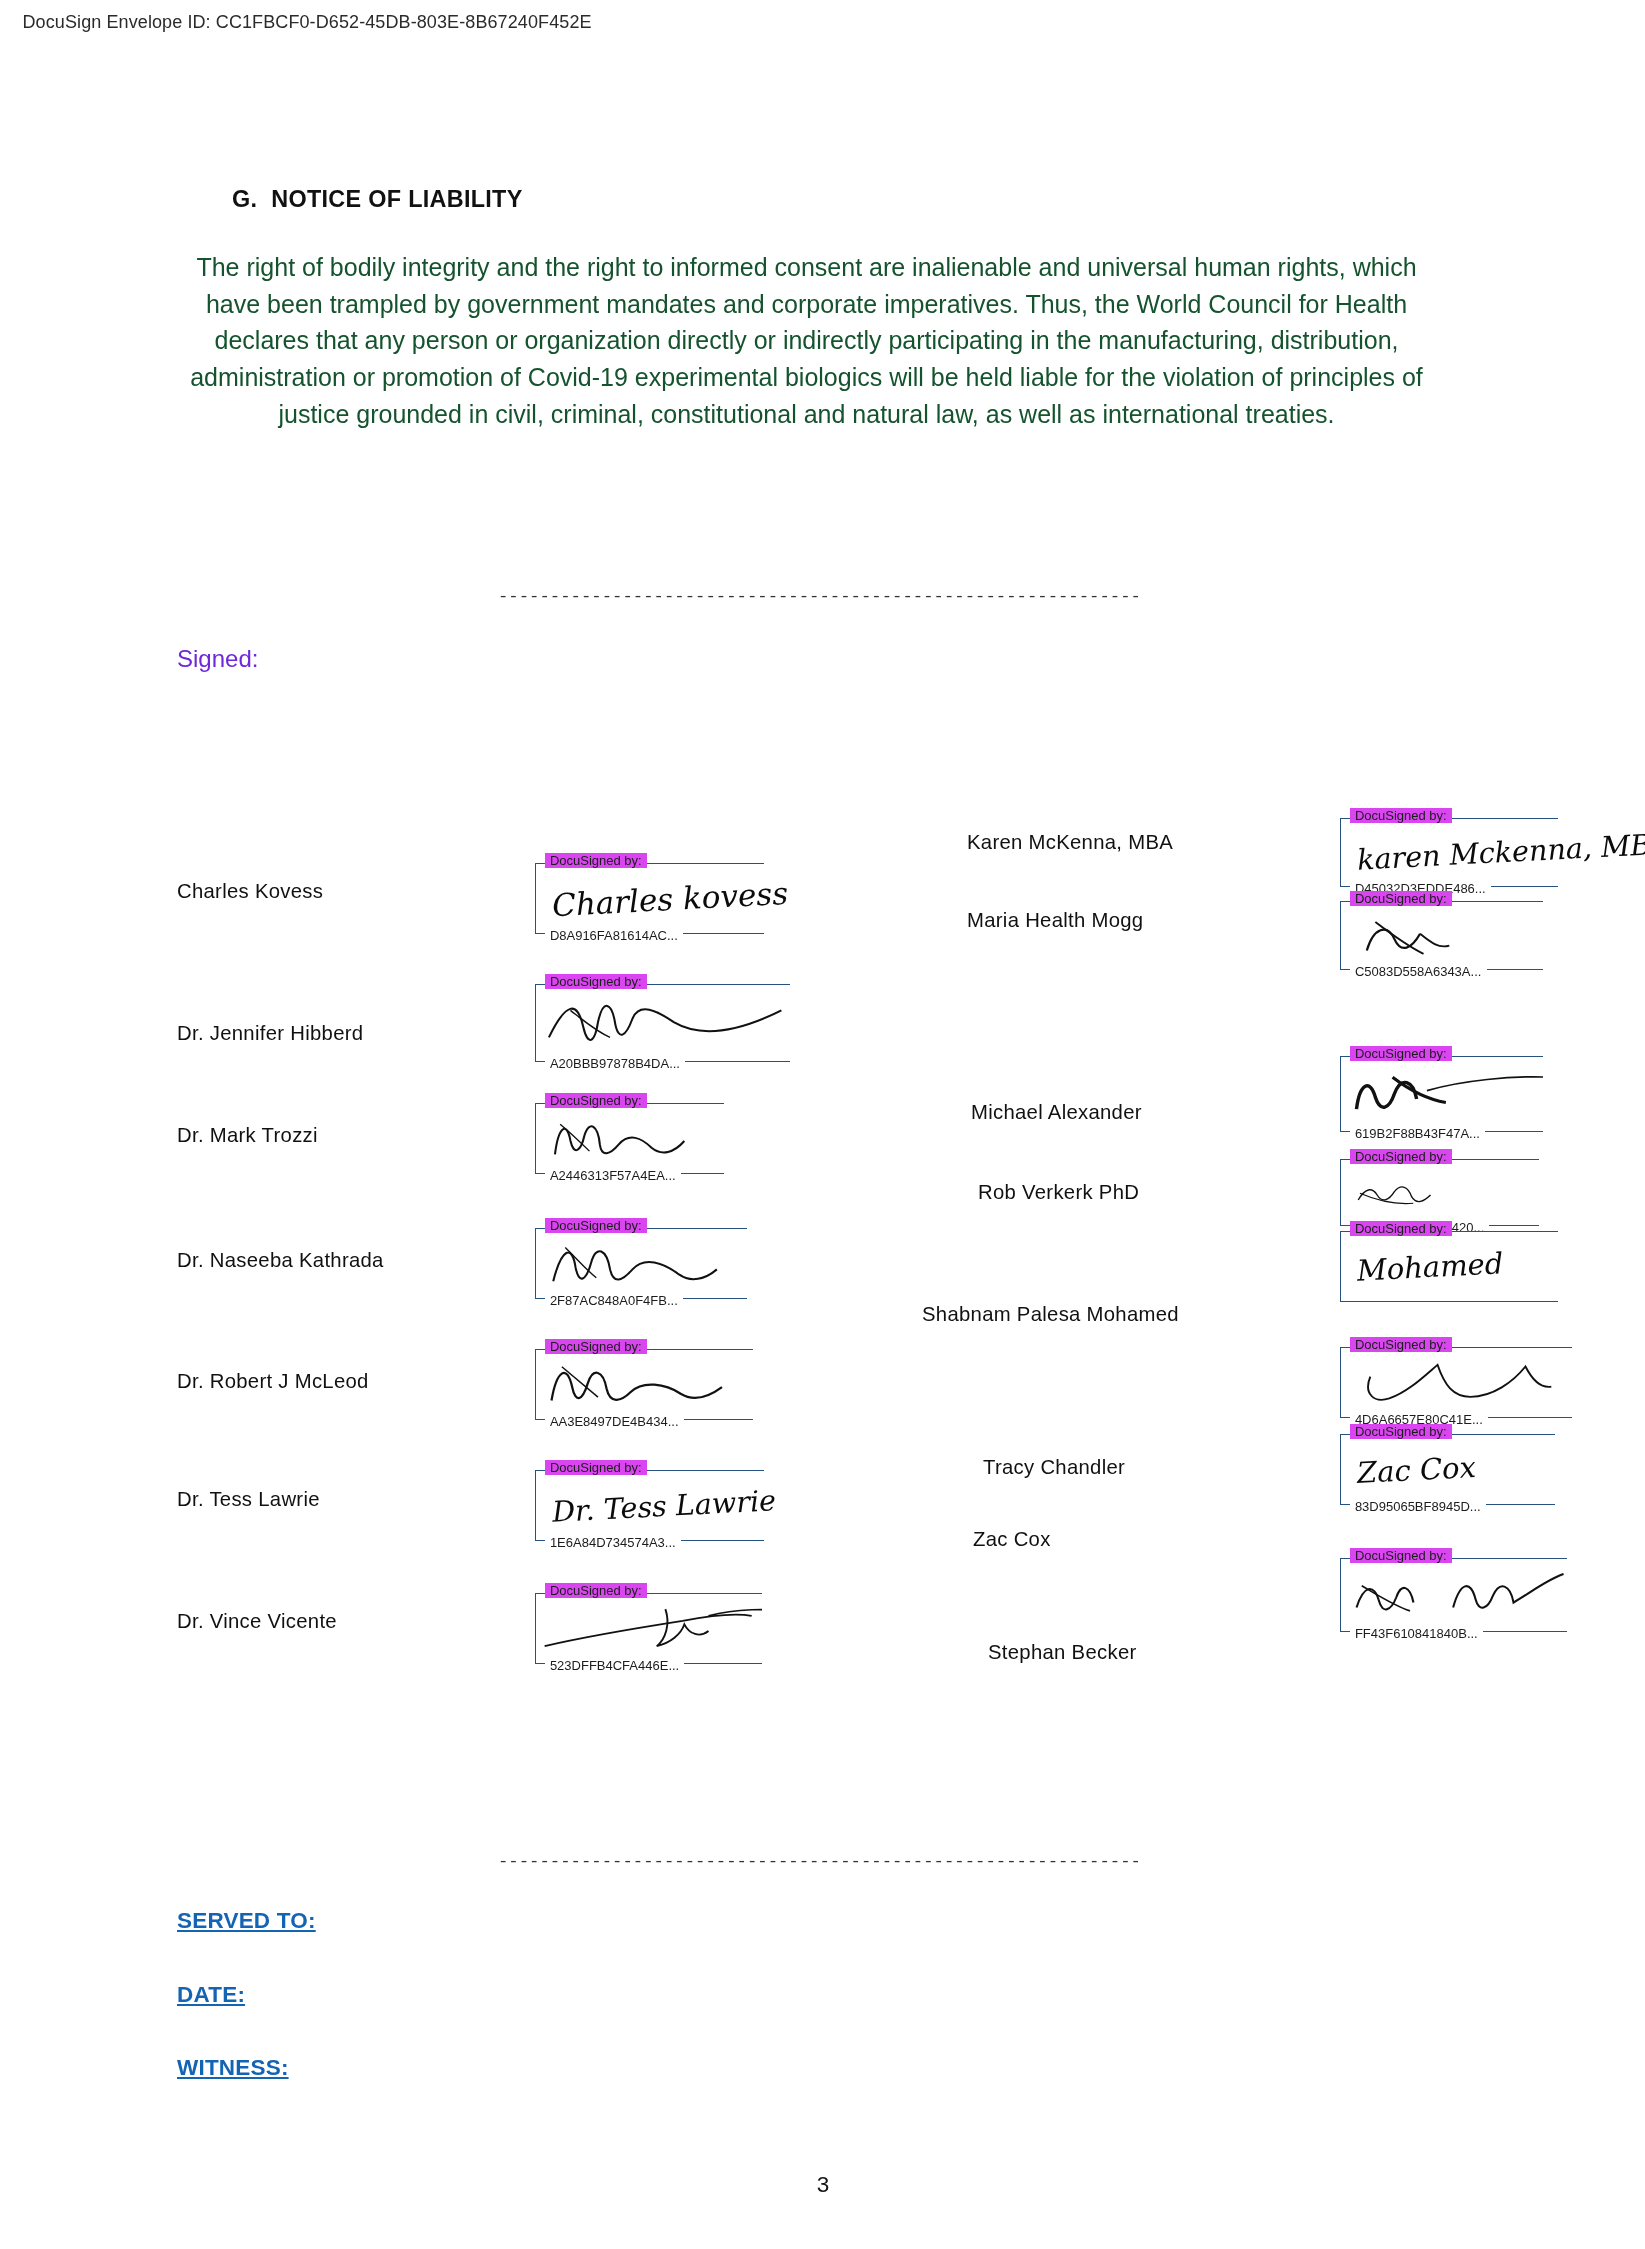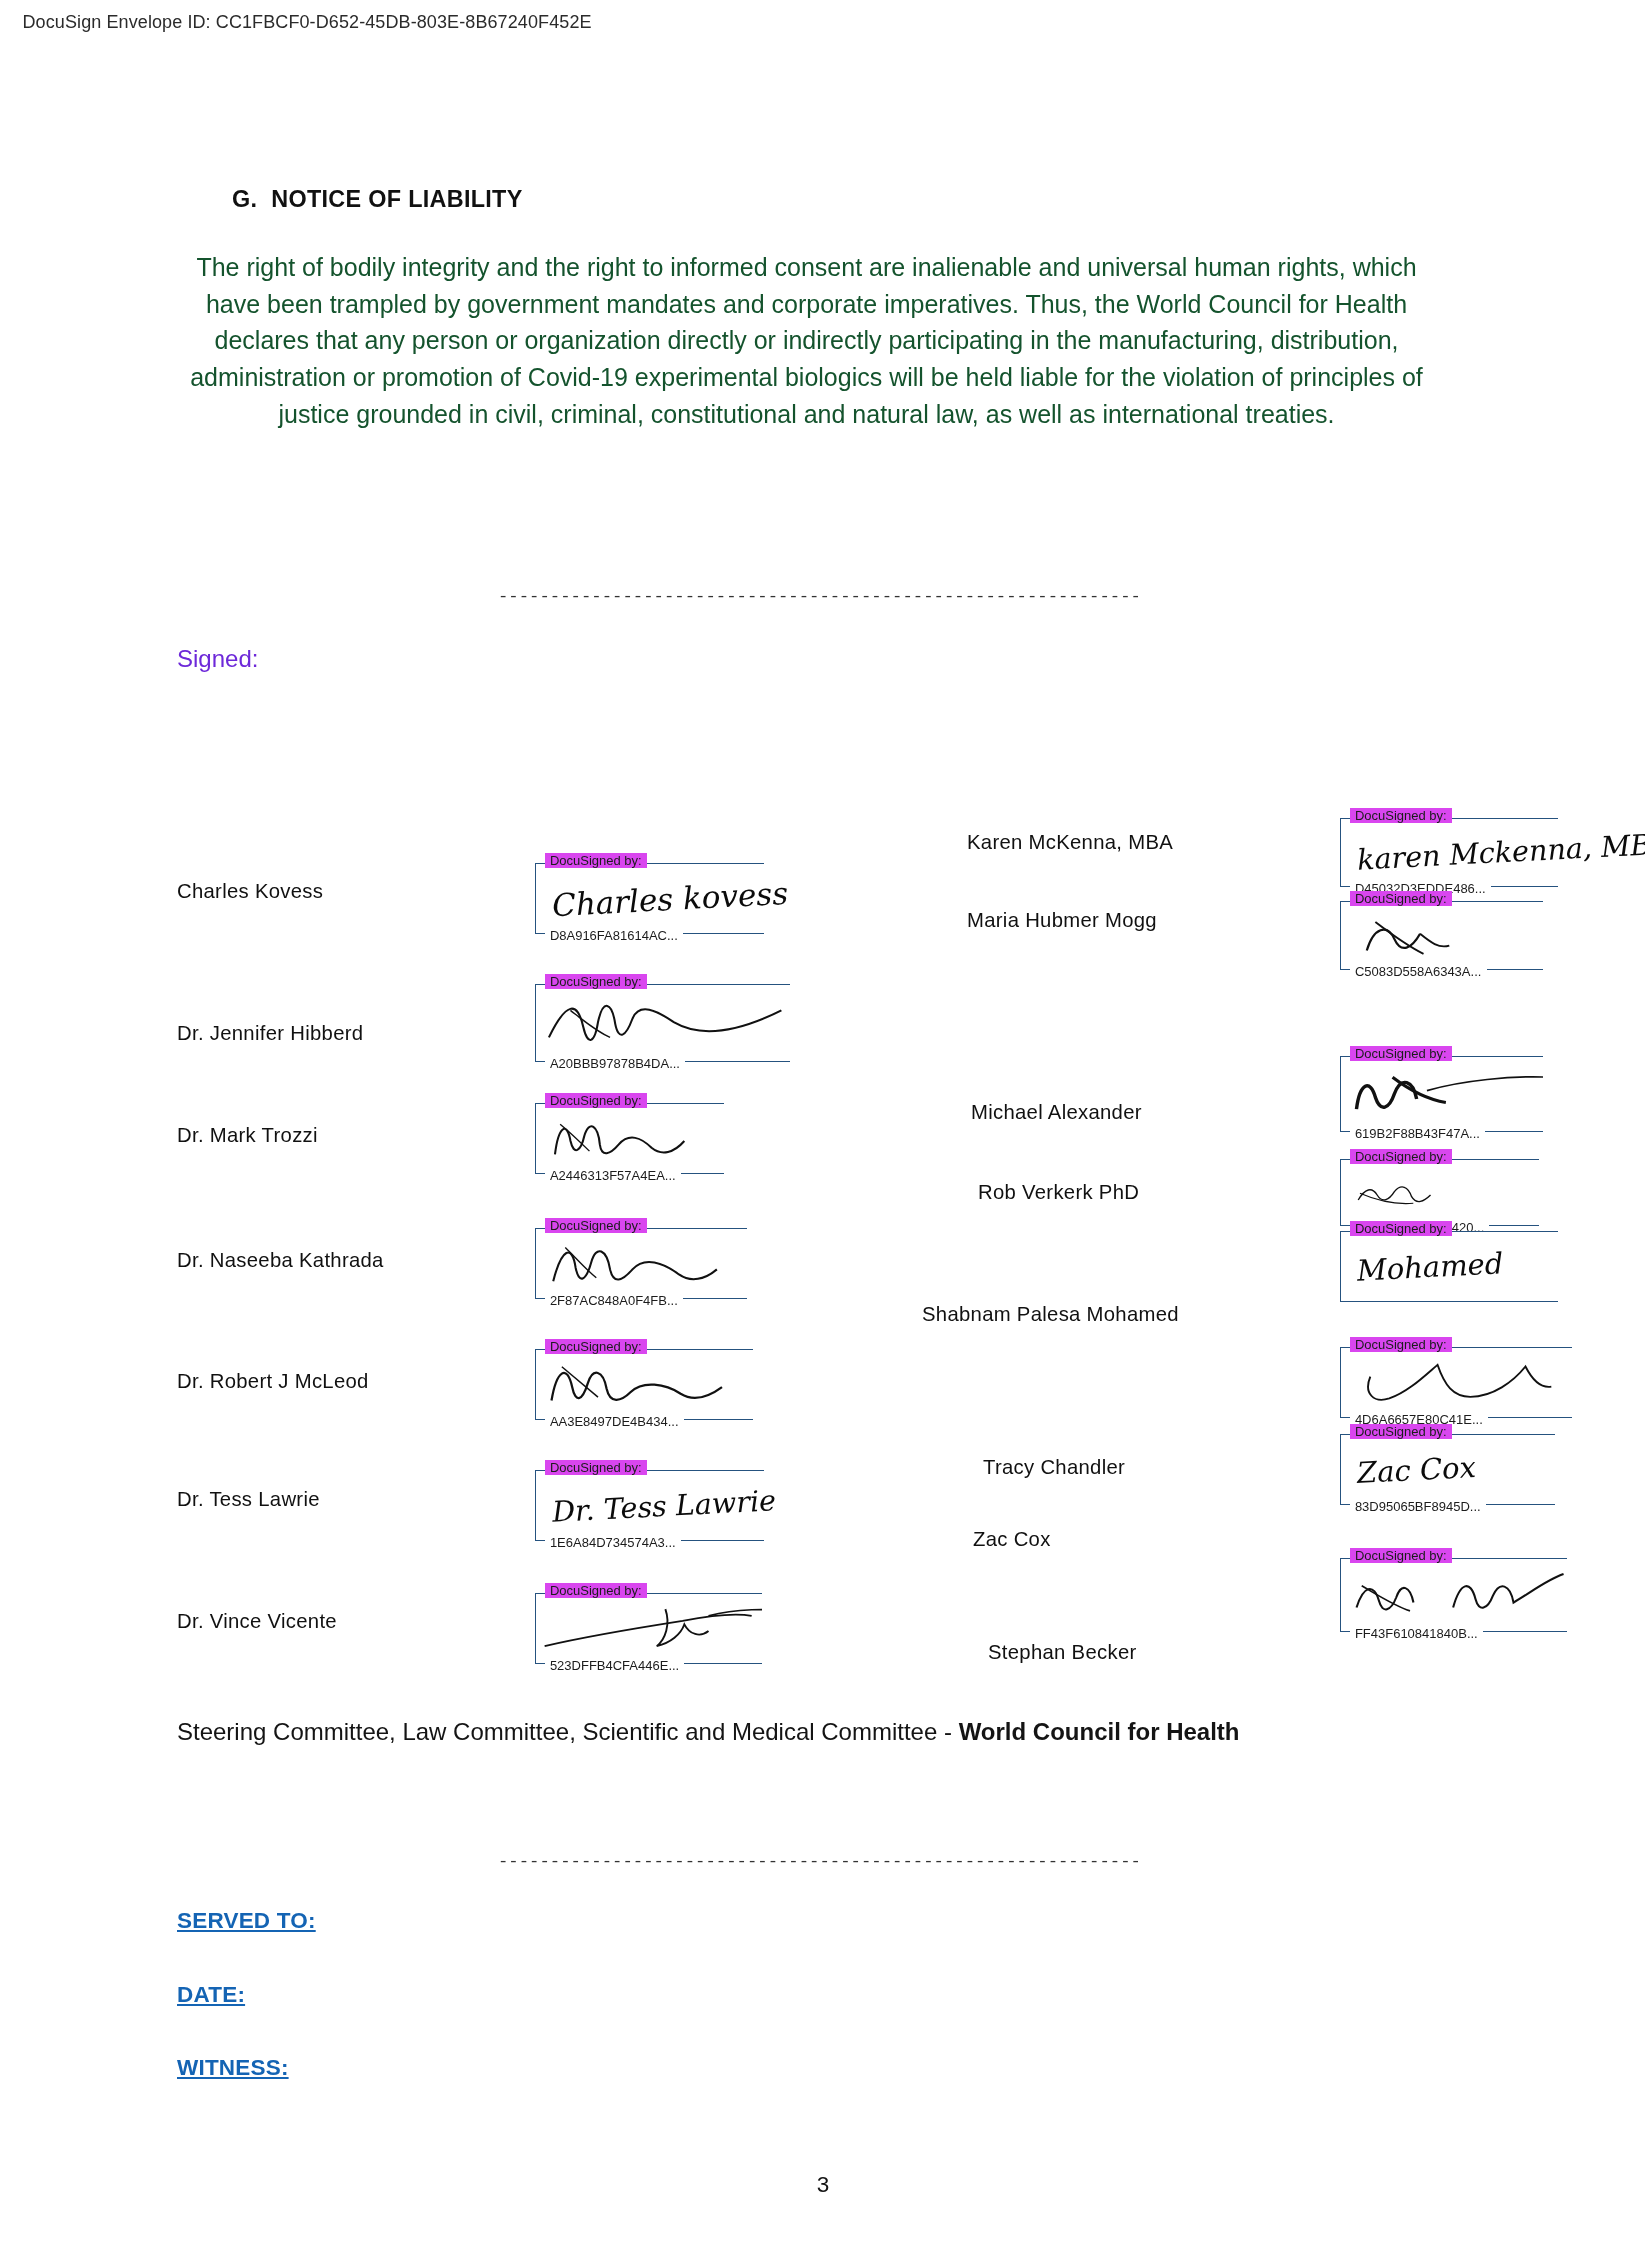--- a/index.html
+++ b/index.html
@@ -278,21 +278,21 @@
         <svg viewBox="0 0 262 82" preserveAspectRatio="none">
           <path d="M10,62 C60,50 120,40 170,32 C200,26 230,22 250,26" fill="none" stroke="#111" stroke-width="2.2"></path>
           <path d="M150,18 C156,36 150,54 140,62 C156,58 168,48 172,36 C178,48 190,52 200,44" fill="none" stroke="#111" stroke-width="2.2"></path>
           <path d="M200,26 C230,18 270,16 300,22" fill="none" stroke="#111" stroke-width="2"></path>
         </svg>
       </span>
       <span class="ds-hash">523DFFB4CFA446E...</span>
     </div>
 
     <div class="sig-name" style="left:967px; top:21.6px;">Karen McKenna, MBA</div>
-    <div class="sig-name" style="left:967px; top:100px;">Maria Hubmer Mogg</div>
+    <div class="sig-name" style="left:967px; top:100px;">Maria Health Mogg</div>
     <div class="sig-name" style="left:971px; top:292px;">Michael Alexander</div>
     <div class="sig-name" style="left:978px; top:372px;">Rob Verkerk PhD</div>
     <div class="sig-name" style="left:922px; top:494px;">Shabnam Palesa Mohamed</div>
     <div class="sig-name" style="left:983px; top:647px;">Tracy Chandler</div>
     <div class="sig-name" style="left:973px; top:719px;">Zac Cox</div>
     <div class="sig-name" style="left:988px; top:832px;">Stephan Becker</div>
 
     <div class="ds-box" style="left:1340px; top:8.7px; width:218px; height:69px;">
       <span class="ds-label">DocuSigned by:</span>
       <span class="ds-script" style="font-size:28.6px;">karen Mckenna, MB</span>
@@ -363,23 +363,20 @@
           <path d="M18,58 C26,32 38,28 44,50 C48,66 58,62 64,46 C70,28 80,32 84,52" fill="none" stroke="#111" stroke-width="2.4"></path>
           <path d="M24,32 C44,44 62,56 80,62" fill="none" stroke="#111" stroke-width="2"></path>
           <path d="M130,58 C138,28 150,24 156,48 C160,64 170,60 176,44 C184,26 196,30 200,52 C220,40 240,24 258,18" fill="none" stroke="#111" stroke-width="2.4"></path>
         </svg>
       </span>
       <span class="ds-hash">FF43F610841840B...</span>
     </div>
 
   </div>
 
-  <div class="committee-line">
-    <span>Steering Committee, Law Committee, Scientific and Medical Committee - </span><b>World Council for Health</b>
-  </div>
 
   <div class="divider divider-bottom">----------------------------------------------------------------------</div>
 
   <div class="served-block">
     <span class="served-item served-to">SERVED TO:</span>
     <span class="served-item served-date">DATE:</span>
     <span class="served-item served-witness">WITNESS:</span>
   </div>
 
   <div class="page-number">3</div>

